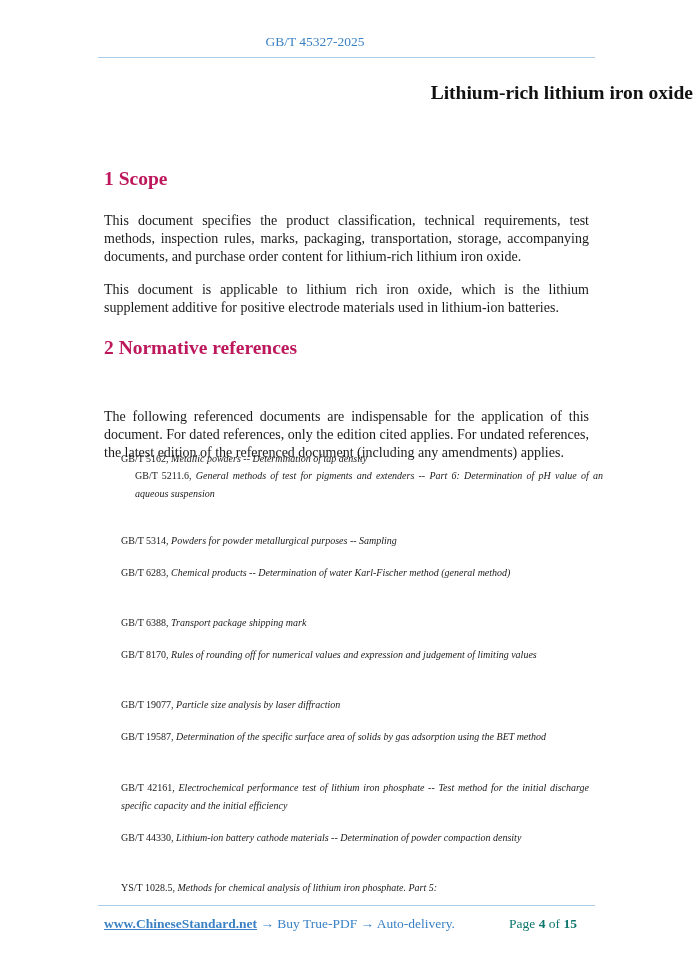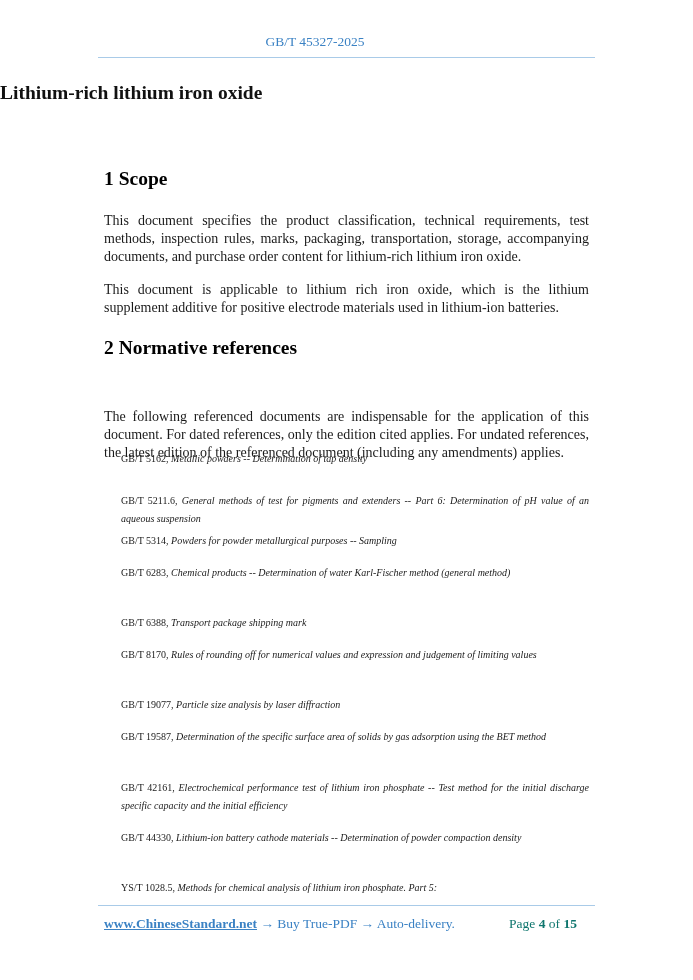--- a/index.html
+++ b/index.html
@@ -2,23 +2,23 @@
 <html><head>
   <meta charset="utf-8">
   <style>
     html, body { margin: 0; padding: 0; background: #ffffff; }
     body { width: 693px; height: 980px; position: relative; overflow: hidden;
            font-family: "Liberation Serif", serif; color: #1a1a1a; }
     .header-code { position: absolute; top: 34px; left: 0; width: 630px; text-align: center;
                    font-size: 13.5px; color: #3b82c4; }
     .header-rule { position: absolute; top: 57px; left: 98px; width: 497px; height: 0;
                    border-top: 1px solid #a9cbe8; }
-    .doc-title { position: absolute; top: 82px; left: 0; width: 693px; text-align: left;
+    .doc-title { position: absolute; top: 82px; left: 0; width: 693px; text-align: right;
                  font-weight: bold; font-size: 19.5px; color: #111; }
-    .section-heading { position: absolute; left: 104px; font-weight: bold; font-size: 19.5px; color: #000000; margin: 0; }
+    .section-heading { position: absolute; left: 104px; font-weight: bold; font-size: 19.5px; color: #be185d; margin: 0; }
     .para { position: absolute; left: 104px; width: 485px; font-size: 14px; line-height: 18px;
             text-align: justify; margin: 0; }
     .ref { position: absolute; left: 121px; width: 468px; font-size: 10px; line-height: 18px;
            text-align: justify; margin: 0; }
     .ref .t { font-style: italic; }
     .footer-rule { position: absolute; top: 905px; left: 98px; width: 497px; height: 0;
                    border-top: 1px solid #a9cbe8; }
     .footer-left { position: absolute; top: 916px; left: 104px; font-size: 13.5px; color: #3b82c4; }
     .footer-left a { color: #3b82c4; text-decoration: underline; font-weight: bold; }
     .footer-right { position: absolute; top: 916px; left: 509px; font-size: 13.5px; color: #0f766e; }
@@ -35,21 +35,21 @@
 <div class="doc-title">Lithium-rich lithium iron oxide</div>
 
 <h2 class="section-heading" style="top:168px;">1 Scope</h2>
 <p class="para" style="top:212px;">This document specifies the product classification, technical requirements, test methods, inspection rules, marks, packaging, transportation, storage, accompanying documents, and purchase order content for lithium-rich lithium iron oxide.</p>
 <p class="para" style="top:281px;">This document is applicable to lithium rich iron oxide, which is the lithium supplement additive for positive electrode materials used in lithium-ion batteries.</p>
 
 <h2 class="section-heading" style="top:337px;">2 Normative references</h2>
 <p class="para" style="top:381px;margin-top:27px;">The following referenced documents are indispensable for the application of this document. For dated references, only the edition cited applies. For undated references, the latest edition of the referenced document (including any amendments) applies.</p>
 
 <p class="ref" style="top:450px;"><span>GB/T 5162,</span> <span class="t">Metallic powders -- Determination of tap density</span></p>
-<p class="ref" style="top:492px;"><span>GB/T 5211.6,</span> <span class="t">General methods of test for pigments and extenders -- Part 6: Determination of pH value of an aqueous suspension</span></p>
+<p class="ref" style="top:467px;margin-left:14px;"><span>GB/T 5211.6,</span> <span class="t">General methods of test for pigments and extenders -- Part 6: Determination of pH value of an aqueous suspension</span></p>
 <p class="ref" style="top:532px;"><span>GB/T 5314,</span> <span class="t">Powders for powder metallurgical purposes -- Sampling</span></p>
 <p class="ref" style="top:564px;"><span>GB/T 6283,</span> <span class="t">Chemical products -- Determination of water Karl-Fischer method (general method)</span></p>
 <p class="ref" style="top:614px;"><span>GB/T 6388,</span> <span class="t">Transport package shipping mark</span></p>
 <p class="ref" style="top:646px;"><span>GB/T 8170,</span> <span class="t">Rules of rounding off for numerical values and expression and judgement of limiting values</span></p>
 <p class="ref" style="top:696px;"><span>GB/T 19077,</span> <span class="t">Particle size analysis by laser diffraction</span></p>
 <p class="ref" style="top:728px;"><span>GB/T 19587,</span> <span class="t">Determination of the specific surface area of solids by gas adsorption using the BET method</span></p>
 <p class="ref" style="top:779px;"><span>GB/T 42161,</span> <span class="t">Electrochemical performance test of lithium iron phosphate -- Test method for the initial discharge specific capacity and the initial efficiency</span></p>
 <p class="ref" style="top:829px;"><span>GB/T 44330,</span> <span class="t">Lithium-ion battery cathode materials -- Determination of powder compaction density</span></p>
 <p class="ref" style="top:879px;"><span>YS/T 1028.5,</span> <span class="t">Methods for chemical analysis of lithium iron phosphate. Part 5:</span></p>
 

